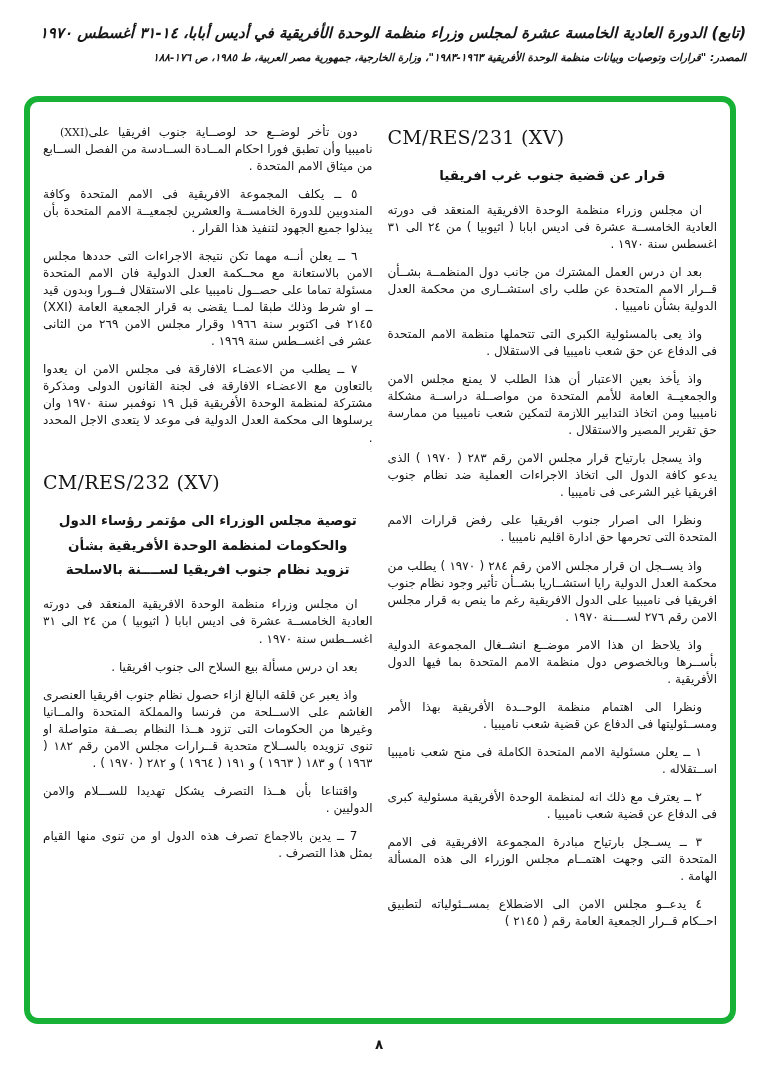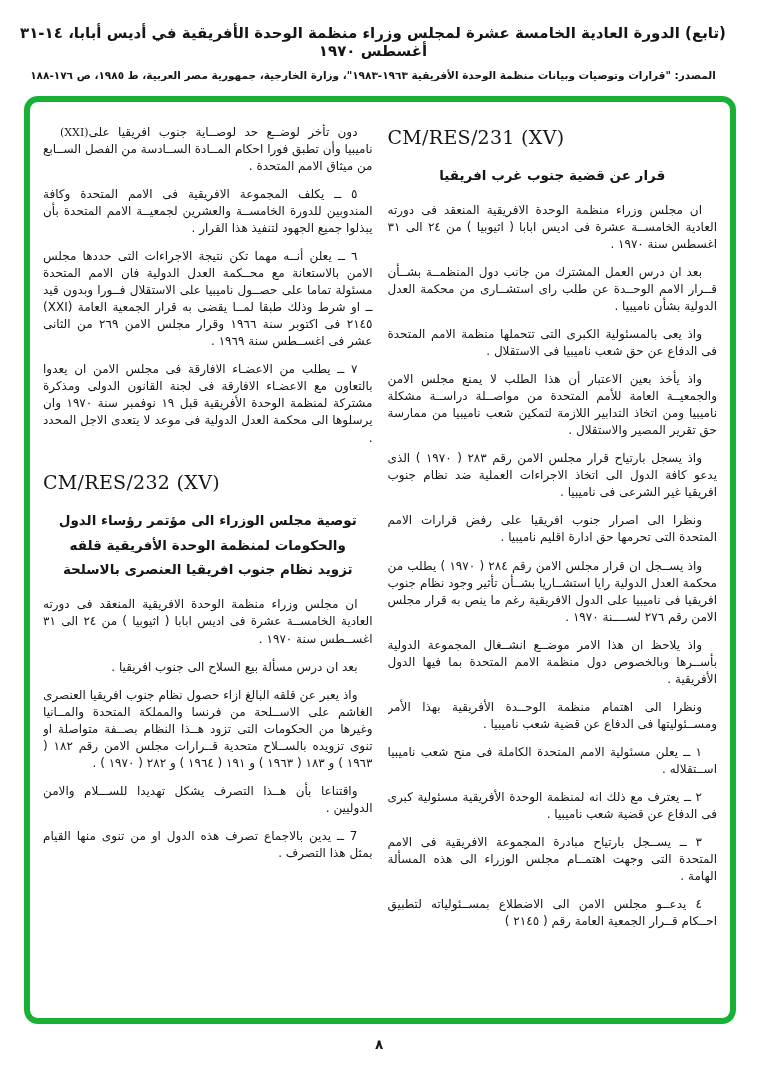--- a/index.html
+++ b/index.html
@@ -9,22 +9,22 @@
     height: 1078px;
     background: #ffffff;
     font-family: "DejaVu Sans", sans-serif;
     color: #161616;
     direction: rtl;
     overflow: hidden;
   }
   .doc-header {
     position: absolute;
     top: 24px; left: 0; right: 12px;
-    text-align: center;
     direction: rtl;
+    font-style: italic;
   }
   .doc-header .line1 {
     font-size: 15px;
     font-weight: bold;
     letter-spacing: 0.2px;
   }
   .doc-header .line2 {
     font-size: 10.5px;
     font-weight: bold;
     margin-top: 9px;
@@ -97,21 +97,21 @@
     <div class="line1">(تابع) الدورة العادية الخامسة عشرة لمجلس وزراء منظمة الوحدة الأفريقية في أديس أبابا، ١٤-٣١ أغسطس ١٩٧٠</div>
     <div class="line2">المصدر: "قرارات وتوصيات وبيانات منظمة الوحدة الأفريقية ١٩٦٣-١٩٨٣"، وزارة الخارجية، جمهورية مصر العربية، ط ١٩٨٥، ص ١٧٦-١٨٨</div>
   </div>
 
   <div class="content-frame" style="border-color: rgb(23, 177, 53);">
 
     <div class="col">
       <div class="res-ref">CM/RES/231 (XV)</div>
       <div class="res-title">قرار عن قضية جنوب غرب افريقيا</div>
       <p class="para">ان مجلس وزراء منظمة الوحدة الافريقية المنعقد فى دورته العادية الخامســة عشرة فى اديس ابابا ( اثيوبيا ) من ٢٤ الى ٣١ اغسطس سنة ١٩٧٠ .</p>
-      <p class="para">بعد ان درس العمل المشترك من جانب دول المنظمــة بشــأن قــرار الامم الوحــدة عن طلب راى استشــارى من محكمة العدل الدولية بشأن ناميبيا .</p>
+      <p class="para">بعد ان درس العمل المشترك من جانب دول المنظمــة بشــأن قــرار الامم المتحدة عن طلب راى استشــارى من محكمة العدل الدولية بشأن ناميبيا .</p>
       <p class="para">واذ يعى بالمسئولية الكبرى التى تتحملها منظمة الامم المتحدة فى الدفاع عن حق شعب ناميبيا فى الاستقلال .</p>
       <p class="para">واذ يأخذ بعين الاعتبار أن هذا الطلب لا يمنع مجلس الامن والجمعيــة العامة للأمم المتحدة من مواصــلة دراســة مشكلة ناميبيا ومن اتخاذ التدابير اللازمة لتمكين شعب ناميبيا من ممارسة حق تقرير المصير والاستقلال .</p>
       <p class="para">واذ يسجل بارتياح قرار مجلس الامن رقم ٢٨٣ ( ١٩٧٠ ) الذى يدعو كافة الدول الى اتخاذ الاجراءات العملية ضد نظام جنوب افريقيا غير الشرعى فى ناميبيا .</p>
       <p class="para">ونظرا الى اصرار جنوب افريقيا على رفض قرارات الامم المتحدة التى تحرمها حق ادارة اقليم ناميبيا .</p>
       <p class="para">واذ يســجل ان قرار مجلس الامن رقم ٢٨٤ ( ١٩٧٠ ) يطلب من محكمة العدل الدولية رايا استشــاريا بشــأن تأثير وجود نظام جنوب افريقيا فى ناميبيا على الدول الافريقية رغم ما ينص  به قرار مجلس الامن رقم ٢٧٦ لســــنة ١٩٧٠ .</p>
       <p class="para">واذ يلاحظ ان هذا الامر موضــع انشــغال المجموعة الدولية بأســرها وبالخصوص دول منظمة الامم المتحدة بما فيها الدول الأفريقية .</p>
       <p class="para">ونظرا الى اهتمام منظمة الوحــدة الأفريقية بهذا الأمر ومســئوليتها فى الدفاع عن قضية شعب ناميبيا .</p>
       <p class="para">١ ــ يعلن مسئولية الامم المتحدة الكاملة فى منح شعب ناميبيا اســتقلاله .</p>
       <p class="para">٢ ــ يعترف مع ذلك انه لمنظمة الوحدة الأفريقية مسئولية كبرى فى الدفاع عن قضية شعب ناميبيا .</p>
       <p class="para">٣ ــ يســجل بارتياح مبادرة المجموعة الافريقية فى الامم المتحدة التى وجهت اهتمــام مجلس الوزراء الى هذه المسألة الهامة .</p>
@@ -120,21 +120,21 @@
 
     <div class="col">
       <p class="para">
         <span class="latin-marker">(XXI)</span>
         <span>دون تأخر لوضــع حد لوصــاية جنوب افريقيا على ناميبيا وأن تطبق فورا احكام المــادة الســادسة من الفصل الســابع من ميثاق الامم المتحدة .</span>
       </p>
       <p class="para">٥ ــ يكلف المجموعة الافريقية فى الامم المتحدة وكافة المندوبين للدورة الخامســة والعشرين لجمعيــة الامم المتحدة بأن يبذلوا جميع الجهود لتنفيذ هذا القرار .</p>
       <p class="para">٦ ــ يعلن أنــه مهما تكن نتيجة الاجراءات التى حددها مجلس الامن بالاستعانة مع محــكمة العدل الدولية فان الامم المتحدة مسئولة تماما على حصــول ناميبيا على الاستقلال فــورا وبدون قيد ــ او شرط وذلك طبقا لمــا يقضى به قرار الجمعية العامة (XXI) ٢١٤٥ فى اكتوبر سنة ١٩٦٦ وقرار مجلس الامن ٢٦٩ من الثانى عشر فى اغســطس سنة ١٩٦٩ .</p>
       <p class="para">٧ ــ يطلب من الاعضـاء الافارقة فى مجلس الامن ان يعدوا بالتعاون مع الاعضـاء الافارقة فى لجنة القانون الدولى ومذكرة مشتركة لمنظمة الوحدة الأفريقية قبل ١٩ نوفمبر سنة ١٩٧٠ وان يرسلوها الى محكمة العدل الدولية فى موعد لا يتعدى الاجل المحدد .</p>
       <div class="res-ref spaced">CM/RES/232 (XV)</div>
-      <div class="res-title">توصية مجلس الوزراء الى مؤتمر رؤساء الدول والحكومات لمنظمة الوحدة الأفريقية قلقه تزويد نظام جنوب افريقيا العنصرى بالاسلحة</div>
+      <div class="res-title">توصية مجلس الوزراء الى مؤتمر رؤساء الدول والحكومات لمنظمة الوحدة الأفريقية بشأن تزويد نظام جنوب افريقيا لســــنة بالاسلحة</div>
       <p class="para">ان مجلس وزراء منظمة الوحدة الافريقية المنعقد فى دورته العادية الخامســة عشرة فى اديس ابابا ( اثيوبيا ) من ٢٤ الى ٣١ اغســطس سنة ١٩٧٠ .</p>
       <p class="para">بعد ان درس مسألة بيع السلاح الى جنوب افريقيا .</p>
       <p class="para">واذ يعبر عن قلقه البالغ ازاء حصول نظام جنوب افريقيا العنصرى الغاشم على الاســلحة من فرنسا والمملكة المتحدة والمــانيا وغيرها من الحكومات التى تزود هــذا النظام بصــفة متواصلة او تنوى تزويده بالســلاح متحدية قــرارات مجلس الامن رقم ١٨٢ ( ١٩٦٣ ) و ١٨٣ ( ١٩٦٣ ) و ١٩١ ( ١٩٦٤ ) و ٢٨٢ ( ١٩٧٠ ) .</p>
       <p class="para">واقتناعا بأن هــذا التصرف يشكل تهديدا للســـلام والامن الدوليين .</p>
       <p class="para">7 ــ يدين بالاجماع تصرف هذه الدول او من تنوى منها القيام بمثل هذا التصرف .</p>
     </div>
 
   </div>
 
   <div class="page-num">٨</div>

